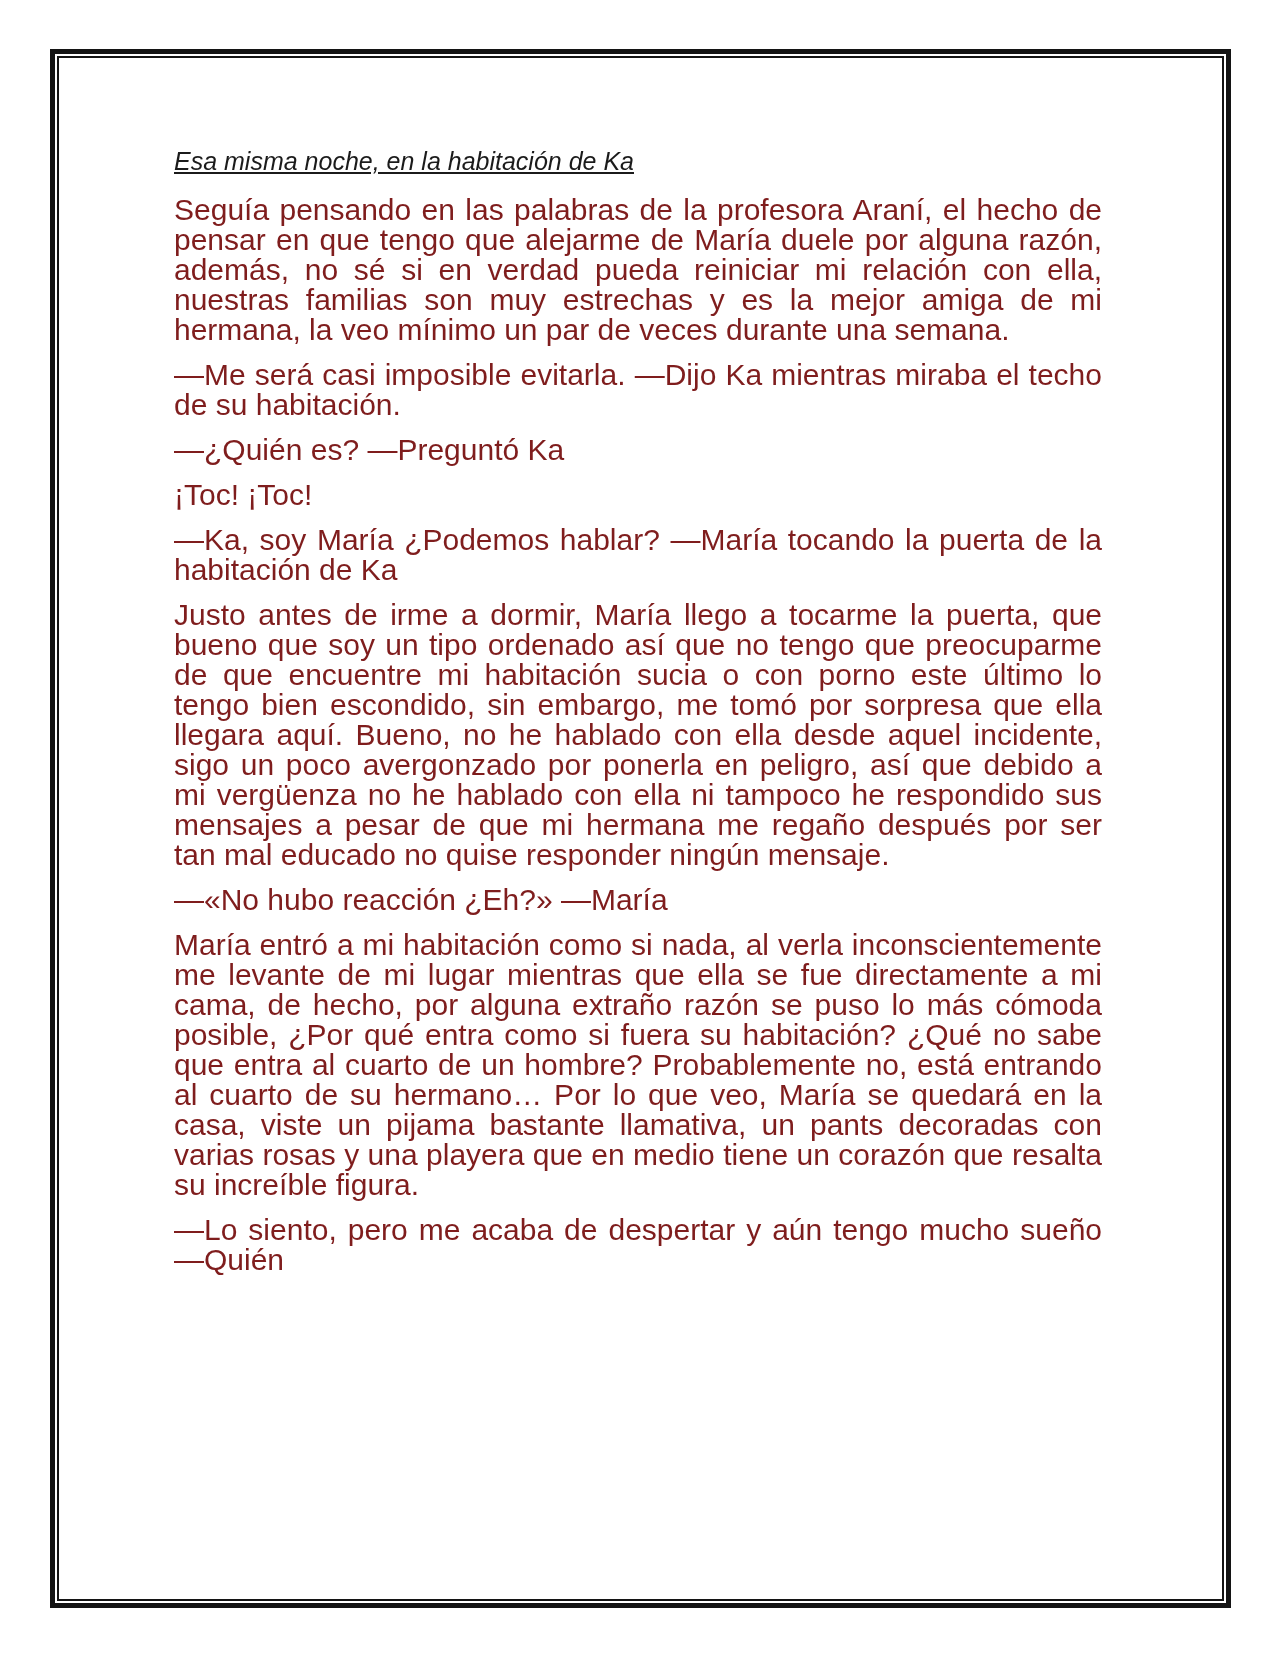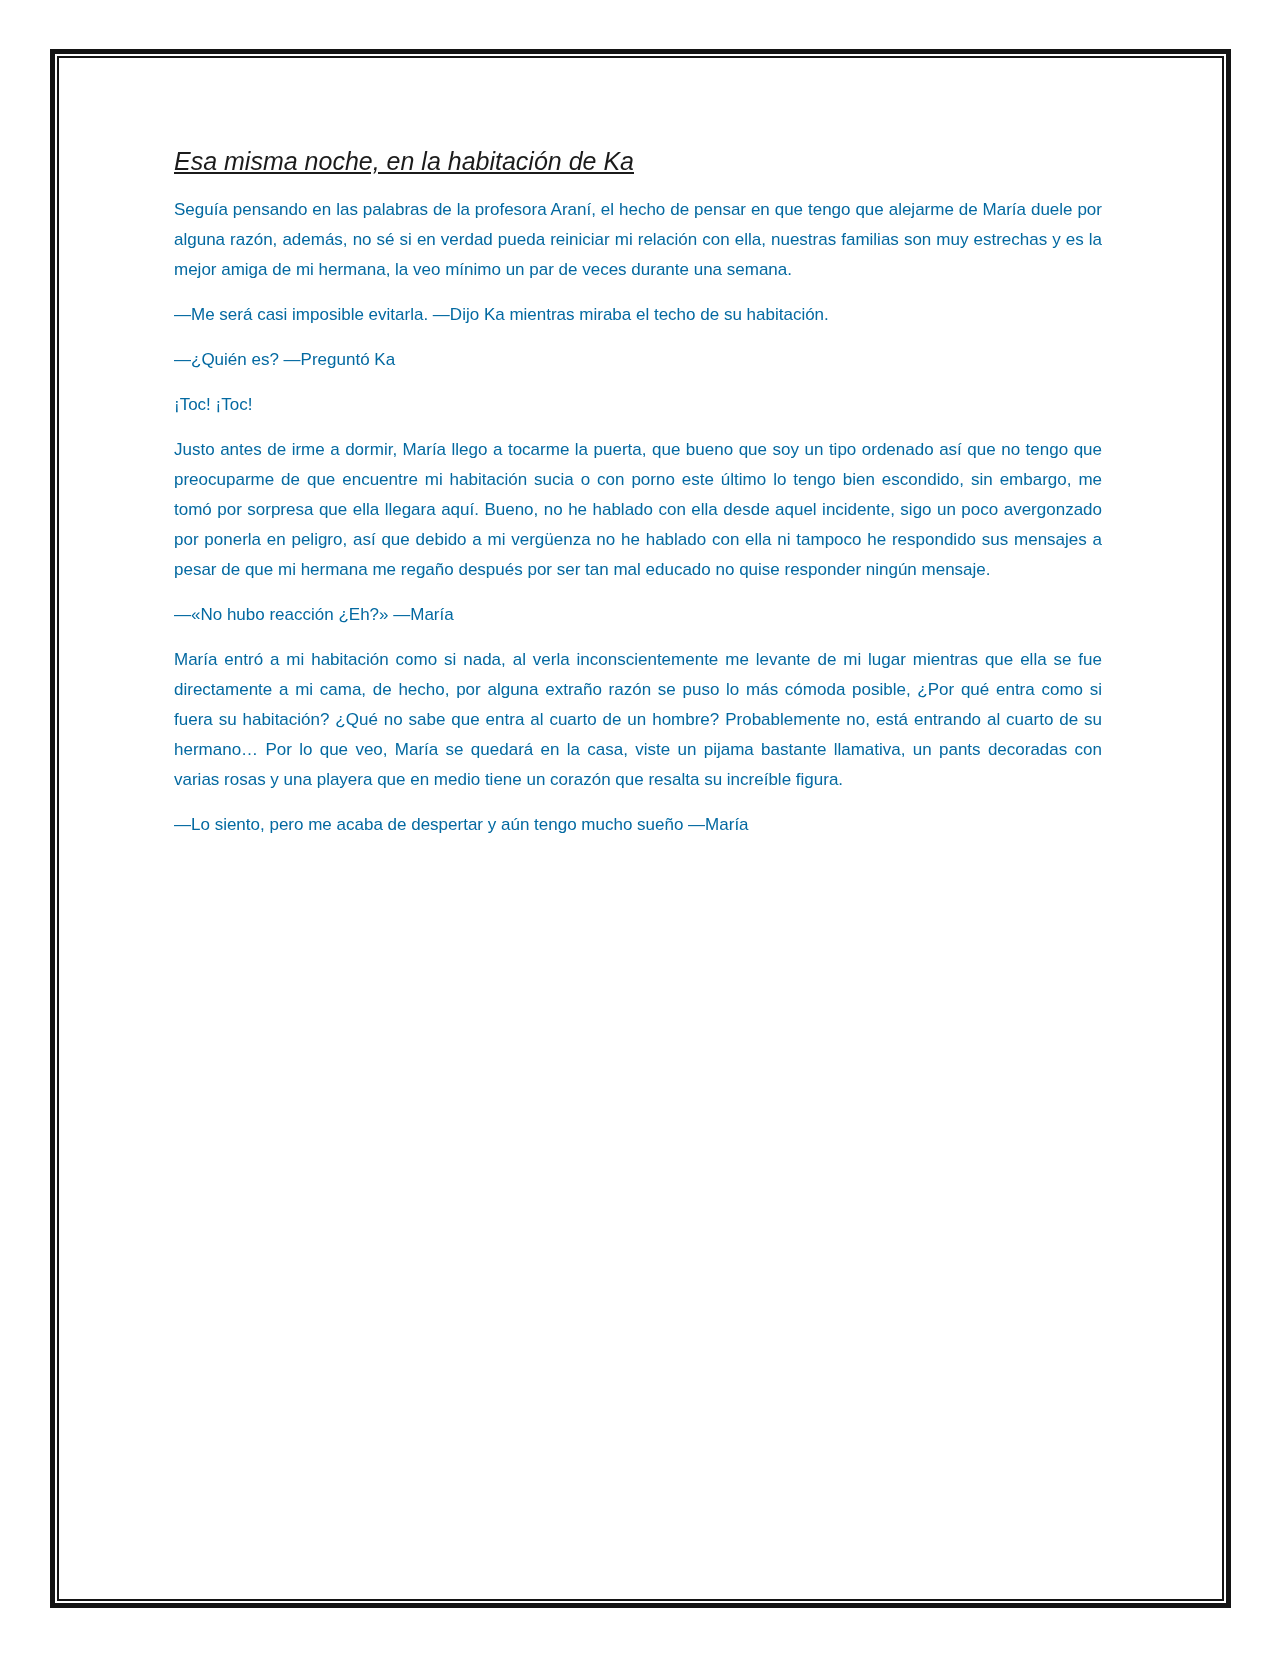--- a/index.html
+++ b/index.html
@@ -32,36 +32,37 @@
   .doc-title {
     font-size: 25px;
     line-height: 30px;
     font-weight: normal;
     font-style: italic;
     text-decoration: underline;
     margin: 0 0 19px 0;
     color: #1b1b1b;
   }
   p.doc-par {
-    font-size: 17px;
+    font-size: 30px;
     line-height: 30px;
     text-align: justify;
     margin: 0 0 15px 0;
-    color: #0369a1;
+    color: #7f1d1d;
   }
 </style>
 </head>
 <body>
 
 <div class="page-frame">
   <div class="page-frame-inner">
     <h1 class="doc-title">Esa misma noche, en la habitación de Ka</h1>
 
     <p class="doc-par">Seguía pensando en las palabras de la profesora Araní, el hecho de pensar en que tengo que alejarme de María duele por alguna razón, además, no sé si en verdad pueda reiniciar mi relación con ella, nuestras familias son muy estrechas y es la mejor amiga de mi hermana, la veo mínimo un par de veces durante una semana.</p>
     <p class="doc-par">—Me será casi imposible evitarla. —Dijo Ka mientras miraba el techo de su habitación.</p>
     <p class="doc-par">—¿Quién es? —Preguntó Ka</p>
     <p class="doc-par">¡Toc! ¡Toc!</p>
+    <p class="doc-par">—Ka, soy María ¿Podemos hablar? —María tocando la puerta de la habitación de Ka</p>
     <p class="doc-par">Justo antes de irme a dormir, María llego a tocarme la puerta, que bueno que soy un tipo ordenado así que no tengo que preocuparme de que encuentre mi habitación sucia o con porno este último lo tengo bien escondido, sin embargo, me tomó por sorpresa que ella llegara aquí. Bueno, no he hablado con ella desde aquel incidente, sigo un poco avergonzado por ponerla en peligro, así que debido a mi vergüenza no he hablado con ella ni tampoco he respondido sus mensajes a pesar de que mi hermana me regaño después por ser tan mal educado no quise responder ningún mensaje.</p>
     <p class="doc-par">—«No hubo reacción ¿Eh?» —María</p>
     <p class="doc-par">María entró a mi habitación como si nada, al verla inconscientemente me levante de mi lugar mientras que ella se fue directamente a mi cama, de hecho, por alguna extraño razón se puso lo más cómoda posible, ¿Por qué entra como si fuera su habitación? ¿Qué no sabe que entra al cuarto de un hombre? Probablemente no, está entrando al cuarto de su hermano… Por lo que veo, María se quedará en la casa, viste un pijama bastante llamativa, un pants decoradas con varias rosas y una playera que en medio tiene un corazón que resalta su increíble figura.</p>
-    <p class="doc-par">—Lo siento, pero me acaba de despertar y aún tengo mucho sueño —María</p>
+    <p class="doc-par">—Lo siento, pero me acaba de despertar y aún tengo mucho sueño —Quién</p>
   </div>
 </div>
 
 </body></html>

